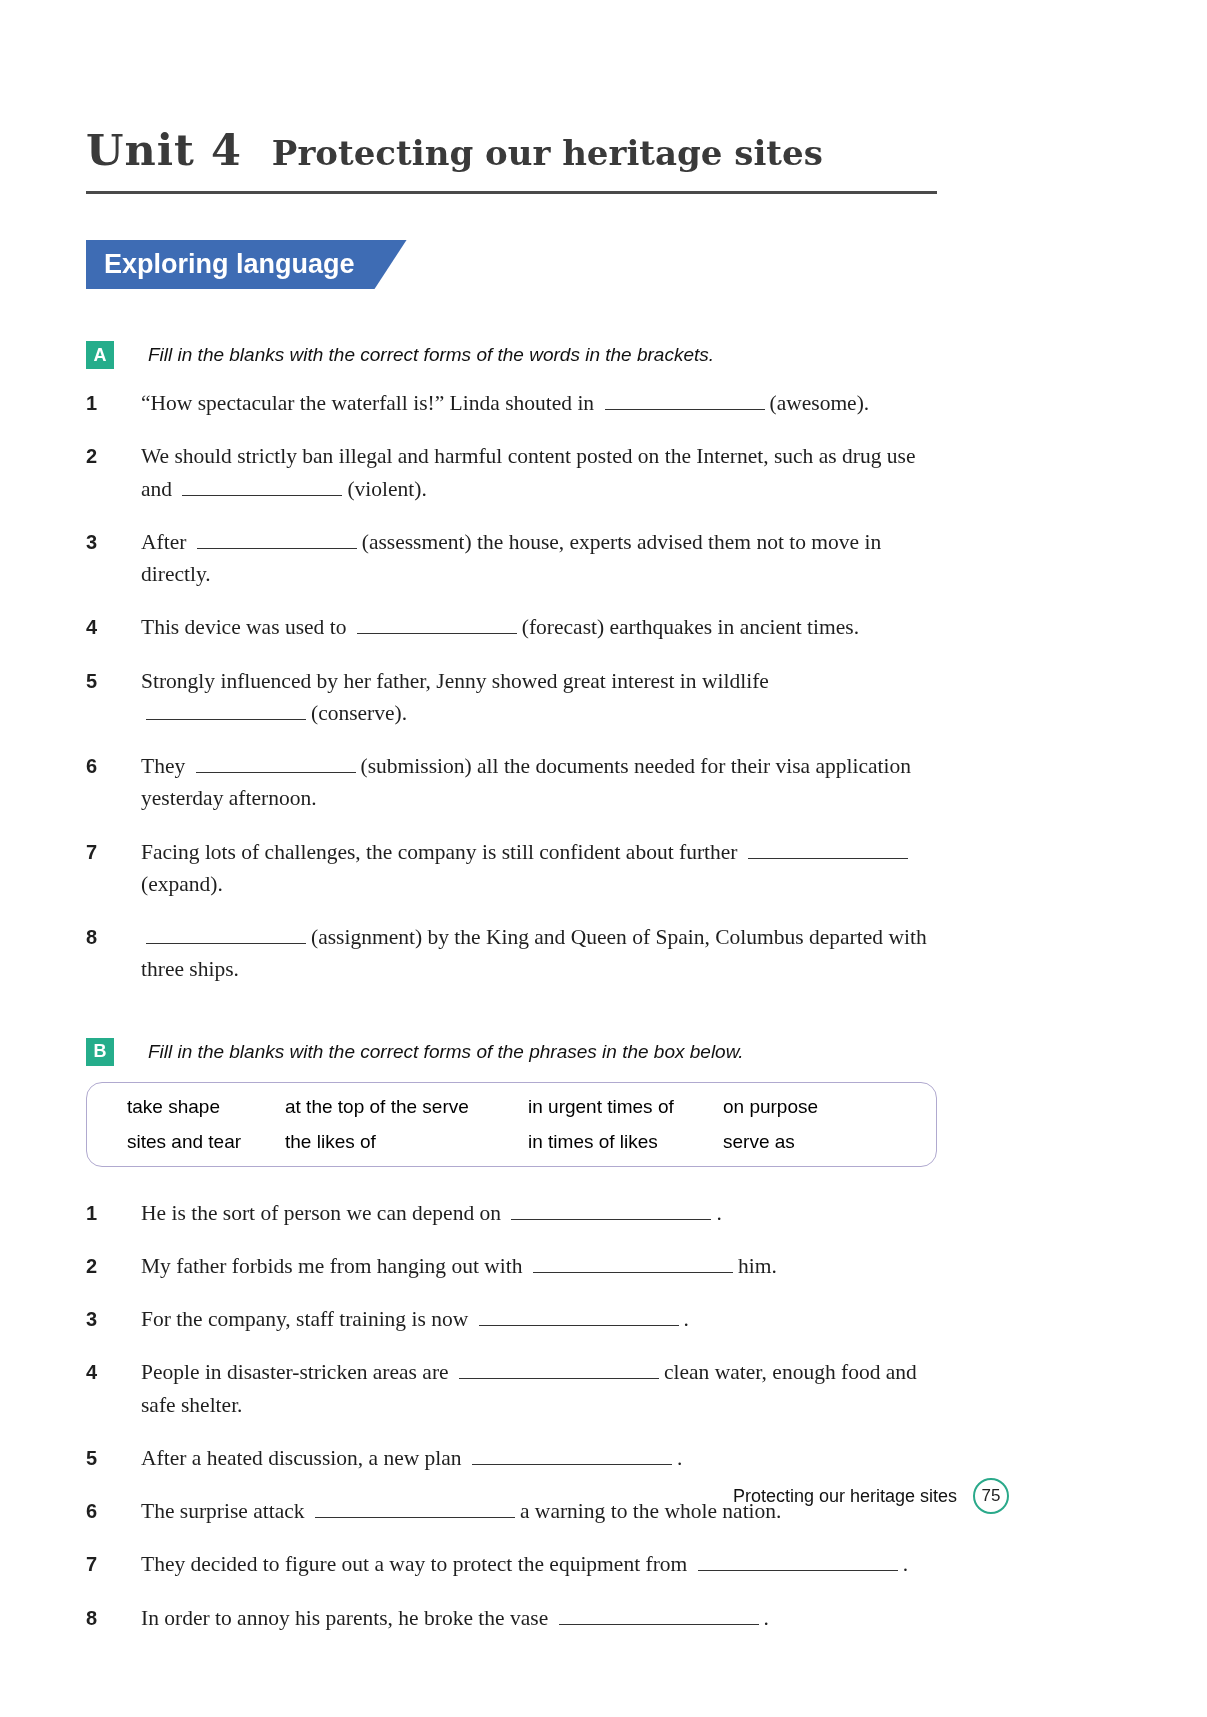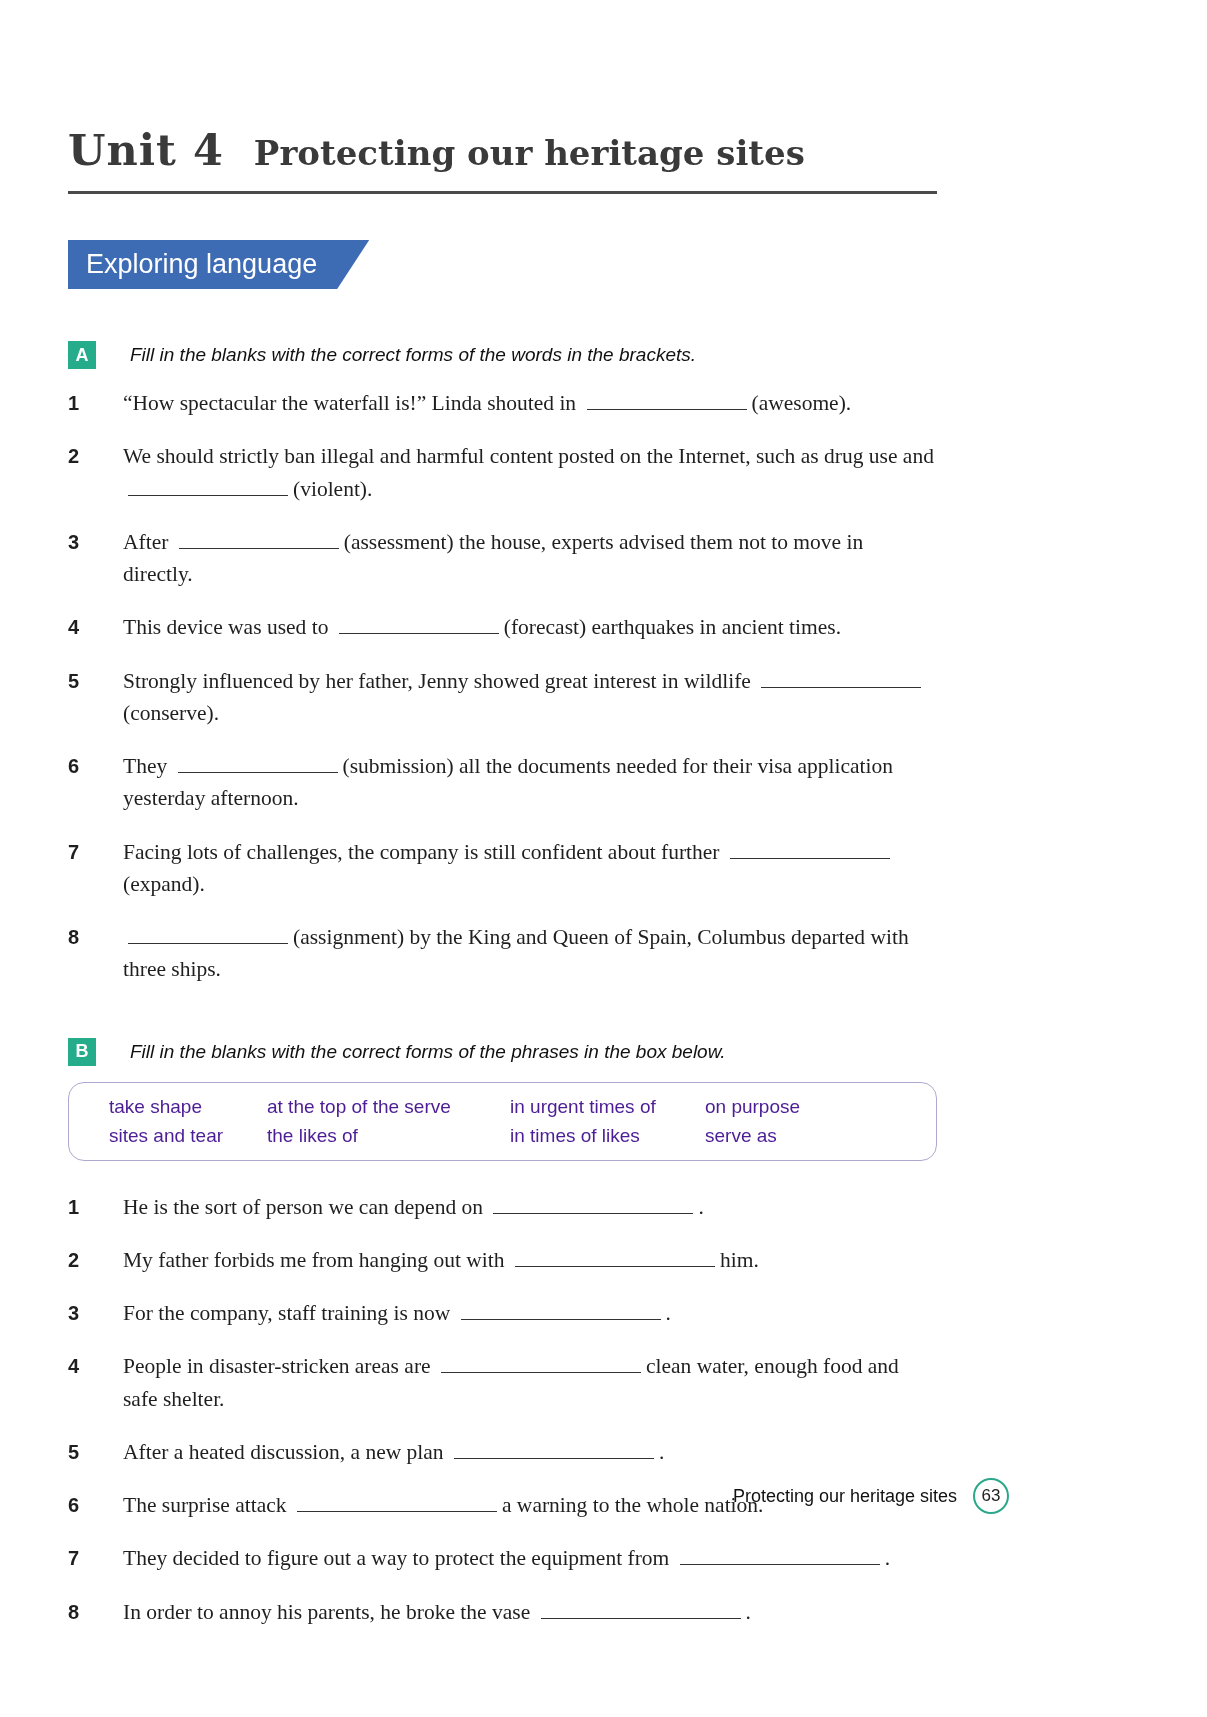--- a/index.html
+++ b/index.html
@@ -9,38 +9,38 @@
     --page_circle:#2aa98a;
     --rule:#4a4a4a;
     --ink:#1f1f1f;
   }
   *{box-sizing:border-box;}
   html,body{margin:0;padding:0;}
   body{
     width:1207px;height:1717px;position:relative;background:#ffffff;
     font-family:"Liberation Serif", serif;color:var(--ink);
   }
-  .page{padding:125px 270px 0 68px;}
+  .page{padding:125px 270px 0 86px;}
 
   
   .title-row{
     display:flex;align-items:baseline;gap:30px;
     border-bottom:3px solid var(--rule);padding-bottom:16px;
   }
   .unit-label{
     font-family:"DejaVu Serif", serif;font-weight:bold;font-size:43px;color:#3a3a3a;letter-spacing:1px;
   }
   .unit-title{
     font-family:"DejaVu Serif", serif;font-weight:bold;font-size:34px;color:#3a3a3a;
   }
 
   
   .banner{
     margin-top:46px;display:inline-block;background:var(--banner);color:#ffffff;
-    font-family:"Liberation Sans", sans-serif;font-weight:normal;font-size:27px;
+    font-family:"Liberation Sans", sans-serif;font-weight:bold;font-size:27px;
     padding:9px 52px 9px 18px;
     clip-path:polygon(0 0,100% 0,calc(100% - 32px) 100%,0 100%);
   }
 
   
   .sec-head{display:flex;align-items:center;gap:16px;margin:52px 0 6px 0;}
   .sec-badge{
     width:28px;height:28px;background:var(--badge);color:#fff;flex-shrink:0;
     font-family:"Liberation Sans", sans-serif;font-weight:bold;font-size:18px;
     display:flex;align-items:center;justify-content:center;
@@ -64,22 +64,22 @@
     display:inline-block;width:160px;height:0.95em;
     border-bottom:1.6px solid #333;margin:0 5px;vertical-align:baseline;
   }
   .sec-b .blank{width:200px;}
 
   
   .phrase-box{
     border:1.6px solid var(--box_border);border-radius:16px;
     margin:16px 0 30px 0;padding:13px 10px 13px 40px;
     display:grid;grid-template-columns:158px 243px 195px 1fr;
-    row-gap:7px;
-    font-family:"Liberation Sans", sans-serif;font-size:19px;color:#4c1d95;
+    row-gap:13px;
+    font-family:"Liberation Sans", sans-serif;font-size:19px;color:#000000;
   }
 
   
   .footer{
     position:absolute;top:1478px;right:198px;
     display:flex;align-items:center;gap:16px;
   }
   .footer-text{font-family:"Liberation Sans", sans-serif;font-size:18px;color:#111;}
   .page-circle{
     width:36px;height:36px;border:2px solid var(--page_circle);border-radius:50%;
@@ -188,14 +188,14 @@
           <span class="item-num">8</span>
           <span class="item-text">In order to annoy his parents, he broke the vase <span class="blank"></span>. </span>
         </div>
       </div>
   </div>
 
 </div>
 
 <div class="footer">
   <span class="footer-text">Protecting our heritage sites</span>
-  <span class="page-circle">63</span>
+  <span class="page-circle">75</span>
 </div>
 
 </body></html>

